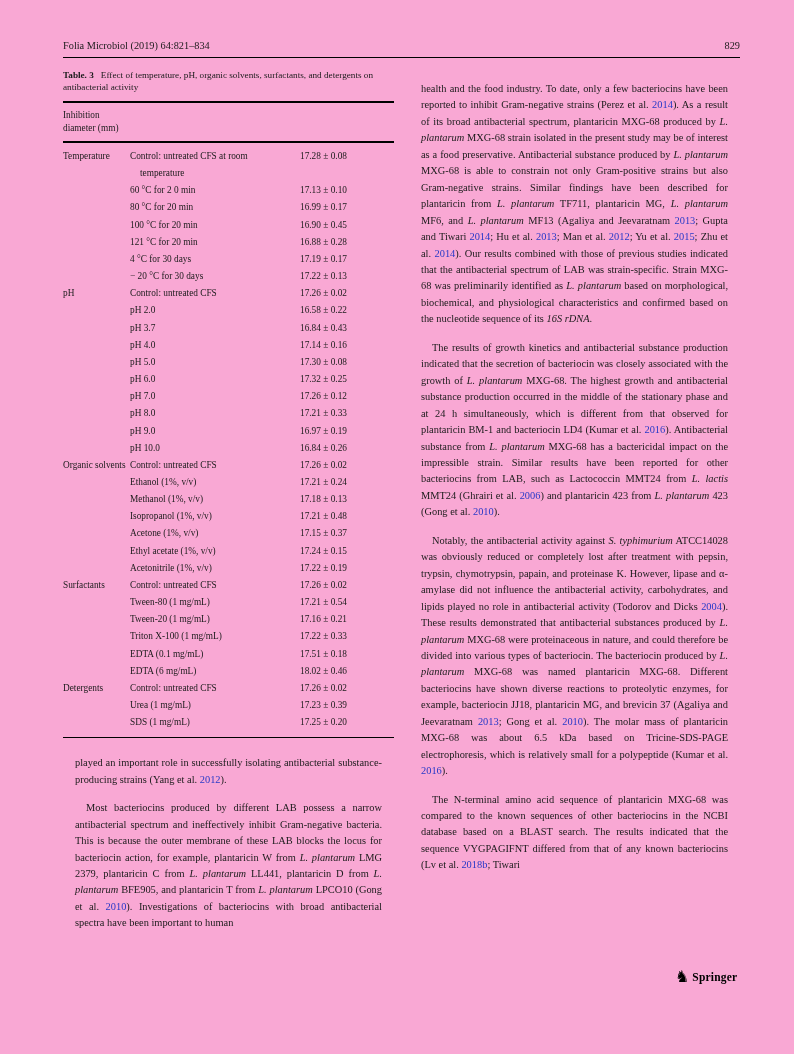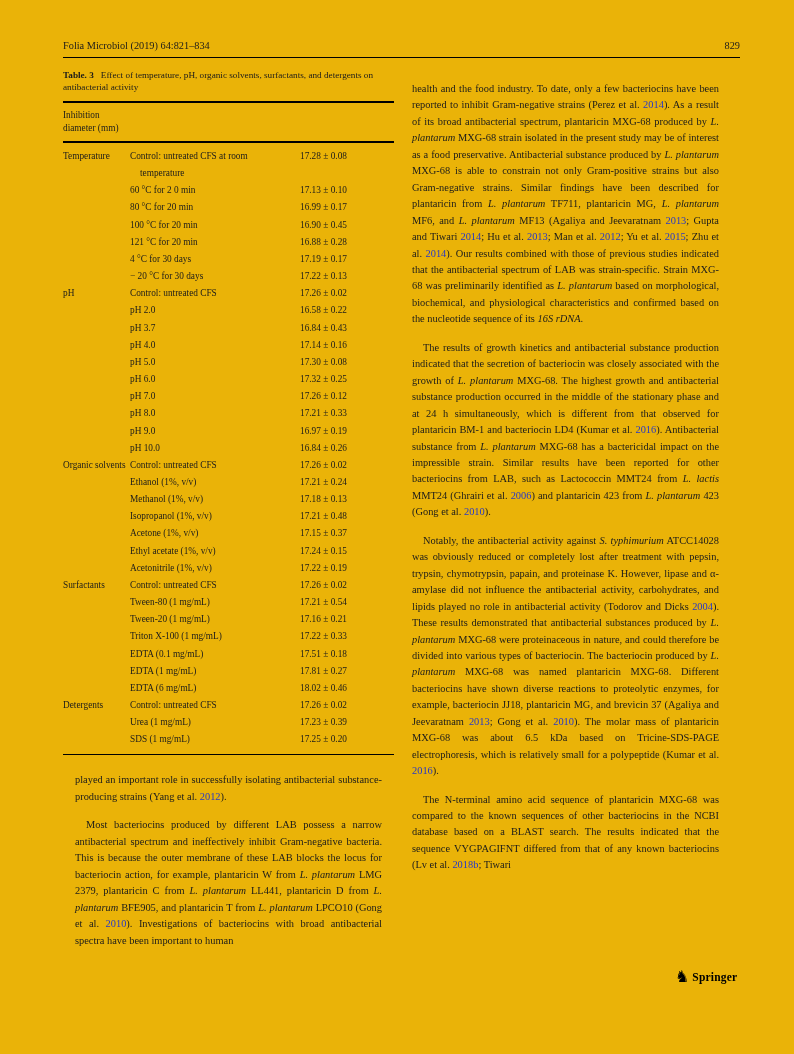--- a/index.html
+++ b/index.html
@@ -1,25 +1,25 @@
 <!DOCTYPE html>
 <html lang="en" style="--link-color: #2638c8;"><head>
 <meta charset="utf-8">
 <style>
   :root { --link-color:#2638c8; }
   html,body { margin:0; padding:0; background:#ffffff; }
-  .page { position:relative; width:794px; height:1054px; background:#eab308;
+  .page { position:relative; width:794px; height:1054px; background:#f9a8d4;
           font-family:"Liberation Serif","DejaVu Serif",serif; color:#1b1b1b; overflow:hidden; }
 
   .header { position:absolute; left:63px; top:40px; width:677px;
             display:flex; justify-content:space-between; font-size:10.3px; }
   .header-rule { position:absolute; left:63px; top:57px; width:677px; height:0;
                  border-top:1.2px solid #000; }
 
-  .columns { position:absolute; left:63px; top:69px; width:677px; display:flex; gap:6px; }
+  .columns { position:absolute; left:63px; top:69px; width:677px; display:flex; gap:15px; }
   .col { width:331px; }
 
   
   .tbl-caption { font-size:9.2px; line-height:12px; margin-bottom:8px; }
   .cap-label { font-weight:bold; margin-right:7px; }
   .tbl { font-size:9.3px; }
   .t-head { display:grid; grid-template-columns:237px 1fr; padding:6px 0 7px 0;
             border-top:2px solid #000; border-bottom:2px solid #000; line-height:12.5px; }
   .t-body { padding:5px 0 6px 0; border-bottom:1px solid #000; line-height:17.15px; }
   .t-row { display:grid; grid-template-columns:67px 170px 1fr; }
@@ -205,25 +205,20 @@
               <div class="c-treat">Triton X-100 (1 mg/mL)</div>
               <div class="c-value">17.22 ± 0.33</div>
             </div>
             <div class="t-row">
               <div class="c-factor"></div>
               <div class="c-treat">EDTA (0.1 mg/mL)</div>
               <div class="c-value">17.51 ± 0.18</div>
             </div>
             <div class="t-row">
               <div class="c-factor"></div>
-              <div class="c-treat">EDTA (1 mg/mL)</div>
-              <div class="c-value">17.81 ± 0.27</div>
-            </div>
-            <div class="t-row">
-              <div class="c-factor"></div>
               <div class="c-treat">EDTA (6 mg/mL)</div>
               <div class="c-value">18.02 ± 0.46</div>
             </div>
             <div class="t-row">
               <div class="c-factor">Detergents</div>
               <div class="c-treat">Control: untreated CFS</div>
               <div class="c-value">17.26 ± 0.02</div>
             </div>
             <div class="t-row">
               <div class="c-factor"></div>

